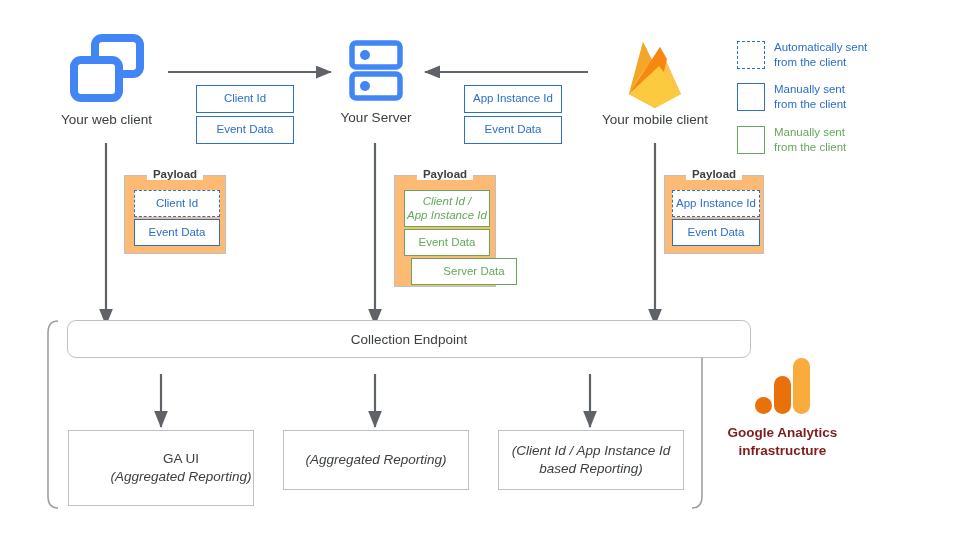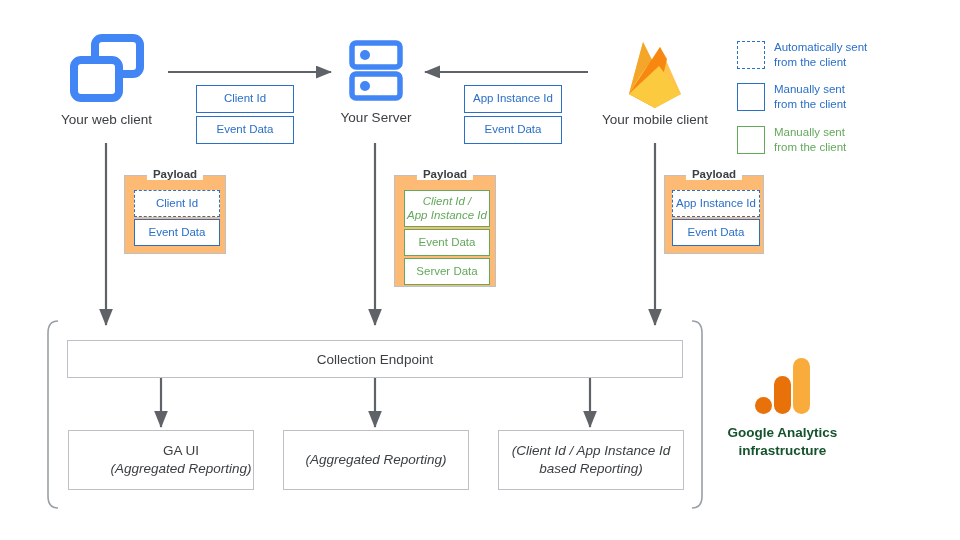--- a/index.html
+++ b/index.html
@@ -33,21 +33,21 @@
      align-items:center;justify-content:center;font-size:13.5px;color:#3c4043;}
 
   
   .legend-row{display:flex;align-items:center;gap:9px;}
   .legend-swatch{width:26px;height:26px;border:1.7px solid #2a6fc9;background:#fff;flex:0 0 auto;}
   .legend-swatch.dashed{border-style:dashed;}
   .legend-swatch.green{border-color:#63a85b;}
   .legend-text{font-size:11.5px;line-height:1.28;color:#2a6fc9;white-space:nowrap;}
   .legend-text.green{color:#63a85b;}
 
-  .ga-caption{font-size:13.5px;font-weight:bold;color:#14532d;text-align:center;line-height:1.3;}
+  .ga-caption{font-size:13.5px;font-weight:bold;color:#7f1d1d;text-align:center;line-height:1.3;}
   svg{overflow:visible;}
 </style>
 </head>
 <body>
 
 <svg class="abs" style="left:0;top:0;width:960px;height:540px;pointer-events:none;">
   <defs>
     <marker id="ah" markerWidth="9" markerHeight="9" refX="7.5" refY="3.2" orient="auto" markerUnits="strokeWidth">
       <path d="M0,0 L8,3.2 L0,6.4 z" fill="#5f6368"></path>
     </marker>
@@ -113,34 +113,34 @@
   <div class="chip" style="position:absolute;left:9px;top:43px;width:84px;height:25px;">Event Data</div>
 </div>
 
 <div class="abs payload" style="left:394px;top:175px;width:102px;height:112px;">
   <span class="payload-title">Payload</span>
   <div class="chip green" style="position:absolute;left:9px;top:14px;width:84px;height:35px;flex-direction:column;font-style:italic;">
     <span>Client Id /</span>
     <span>App Instance Id</span>
   </div>
   <div class="chip green" style="position:absolute;left:9px;top:53px;width:84px;height:25px;">Event Data</div>
-  <div class="chip green" style="position:absolute;left:9px;top:82px;width:84px;height:25px;">Server Data</div>
+  <div class="chip green" style="position:absolute;left:16px;top:82px;width:84px;height:25px;padding-left:20px;">Server Data</div>
 </div>
 
 <div class="abs payload" style="left:664px;top:175px;width:100px;height:79px;">
   <span class="payload-title">Payload</span>
   <div class="chip dashed" style="position:absolute;left:7px;top:14px;width:86px;height:25px;">App Instance Id</div>
   <div class="chip" style="position:absolute;left:7px;top:43px;width:86px;height:25px;">Event Data</div>
 </div>
 
-<div class="abs endpoint" style="left:67px;top:340px;width:616px;height:38px;">
+<div class="abs endpoint" style="left:67px;top:320px;width:684px;height:38px;border-radius:9px;">
   <span>Collection Endpoint</span>
 </div>
 
-<div class="abs outbox" style="left:68px;top:430px;width:186px;height:60px;padding-left:40px;">
+<div class="abs outbox" style="left:68px;top:430px;width:186px;height:76px;padding-left:40px;">
   <div>
     <div>GA UI</div>
     <i>(Aggregated Reporting)</i>
   </div>
 </div>
 
 <div class="abs outbox" style="left:283px;top:430px;width:186px;height:60px;">
   <div>
     <i>(Aggregated Reporting)</i>
   </div>

